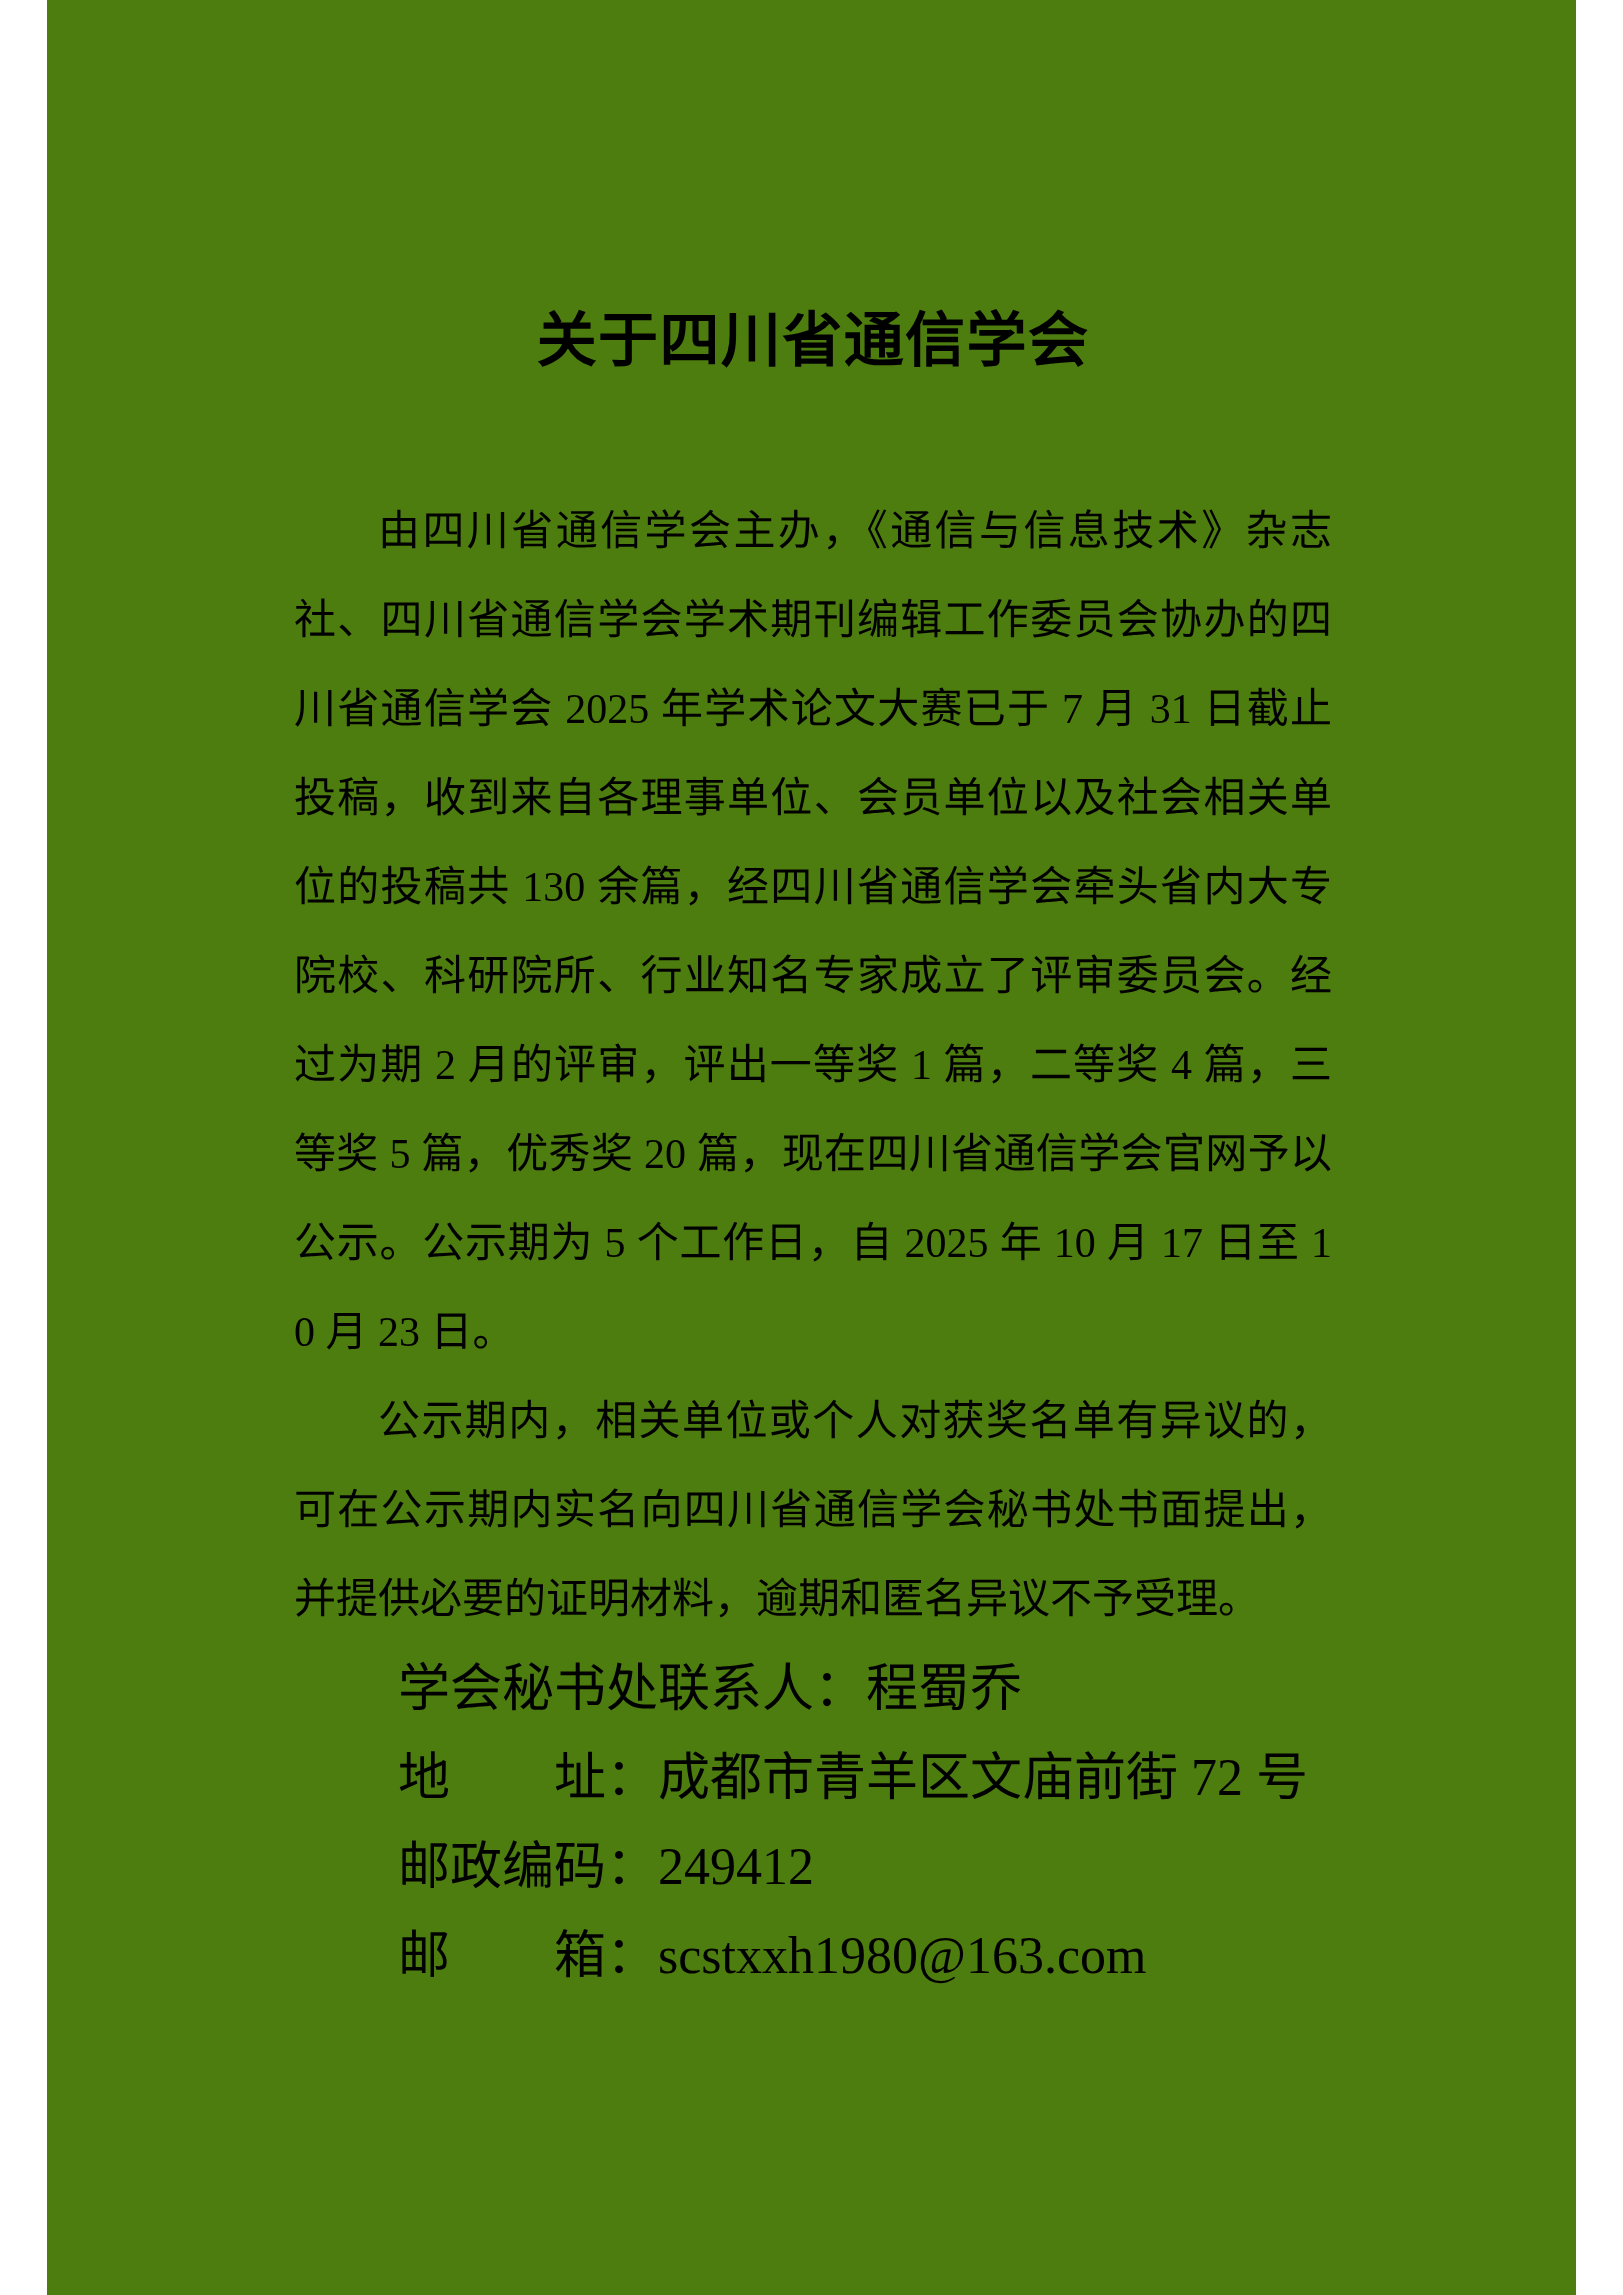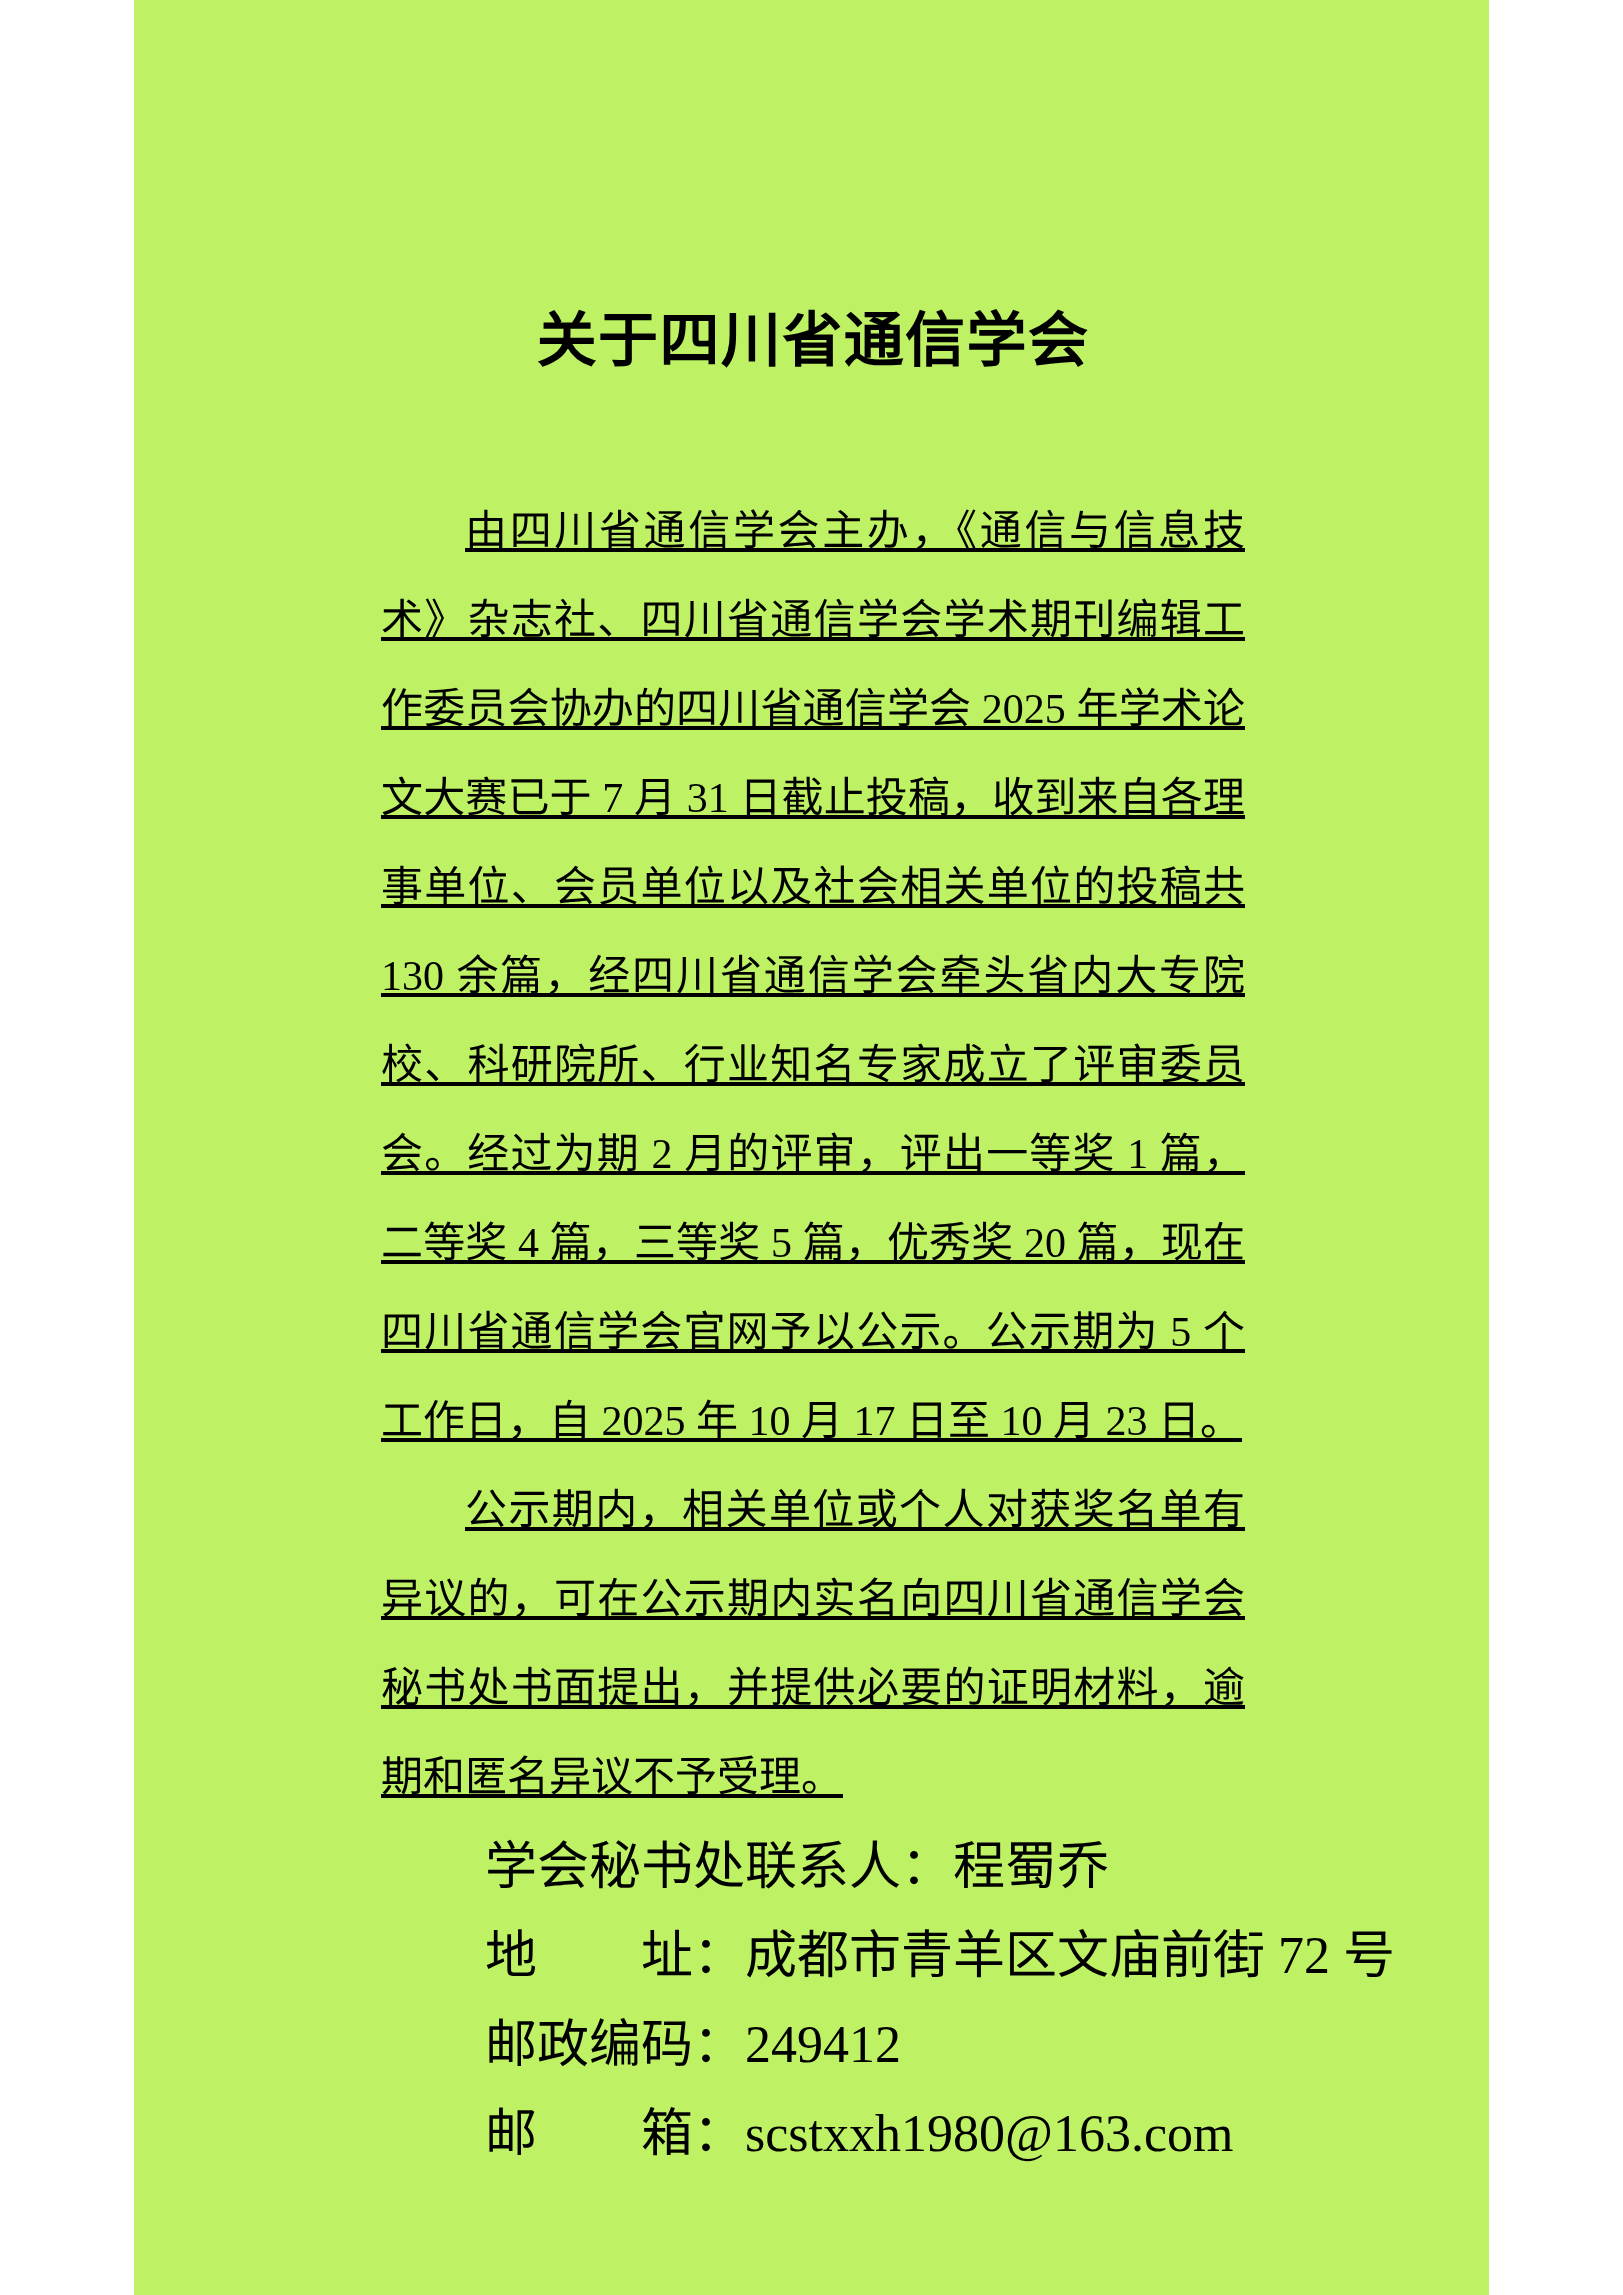--- a/index.html
+++ b/index.html
@@ -1,23 +1,23 @@
 <!DOCTYPE html>
 <html lang="zh-CN" style="font-size:11px"><head>
 <meta charset="utf-8">
 <title>公示文档</title>
 <style>
   * { margin: 0; padding: 0; box-sizing: border-box; }
   html, body { background: #ffffff; }
   .page {
     position: relative;
-    width: 1355px;
+    width: 1529px;
     height: 2295px;
     margin: 0 auto;
-    background: #bef264;
+    background: #4d7c0f;
     color: #000000;
     font-family: "Liberation Serif", "DejaVu Serif", serif;
     padding: 278px 244px 0 247px;
     overflow: hidden;
   }
   .title-block { text-align: center; }
   .title-line {
     font-size: 60px;
     font-weight: 700;
     line-height: 127px;
@@ -25,21 +25,20 @@
     white-space: nowrap;
   }
   .body-block { margin-top: 82px; }
   .para {
     font-size: 42px;
     line-height: 89px;
     text-align: justify;
     text-justify: inter-ideograph;
     text-indent: 2em;
     word-break: break-all;
-    text-decoration: underline;
   }
   .contact-line {
     font-size: 52px;
     line-height: 89px;
     padding-left: 2em;
     white-space: nowrap;
   }
 </style>
 </head>
 <body>

